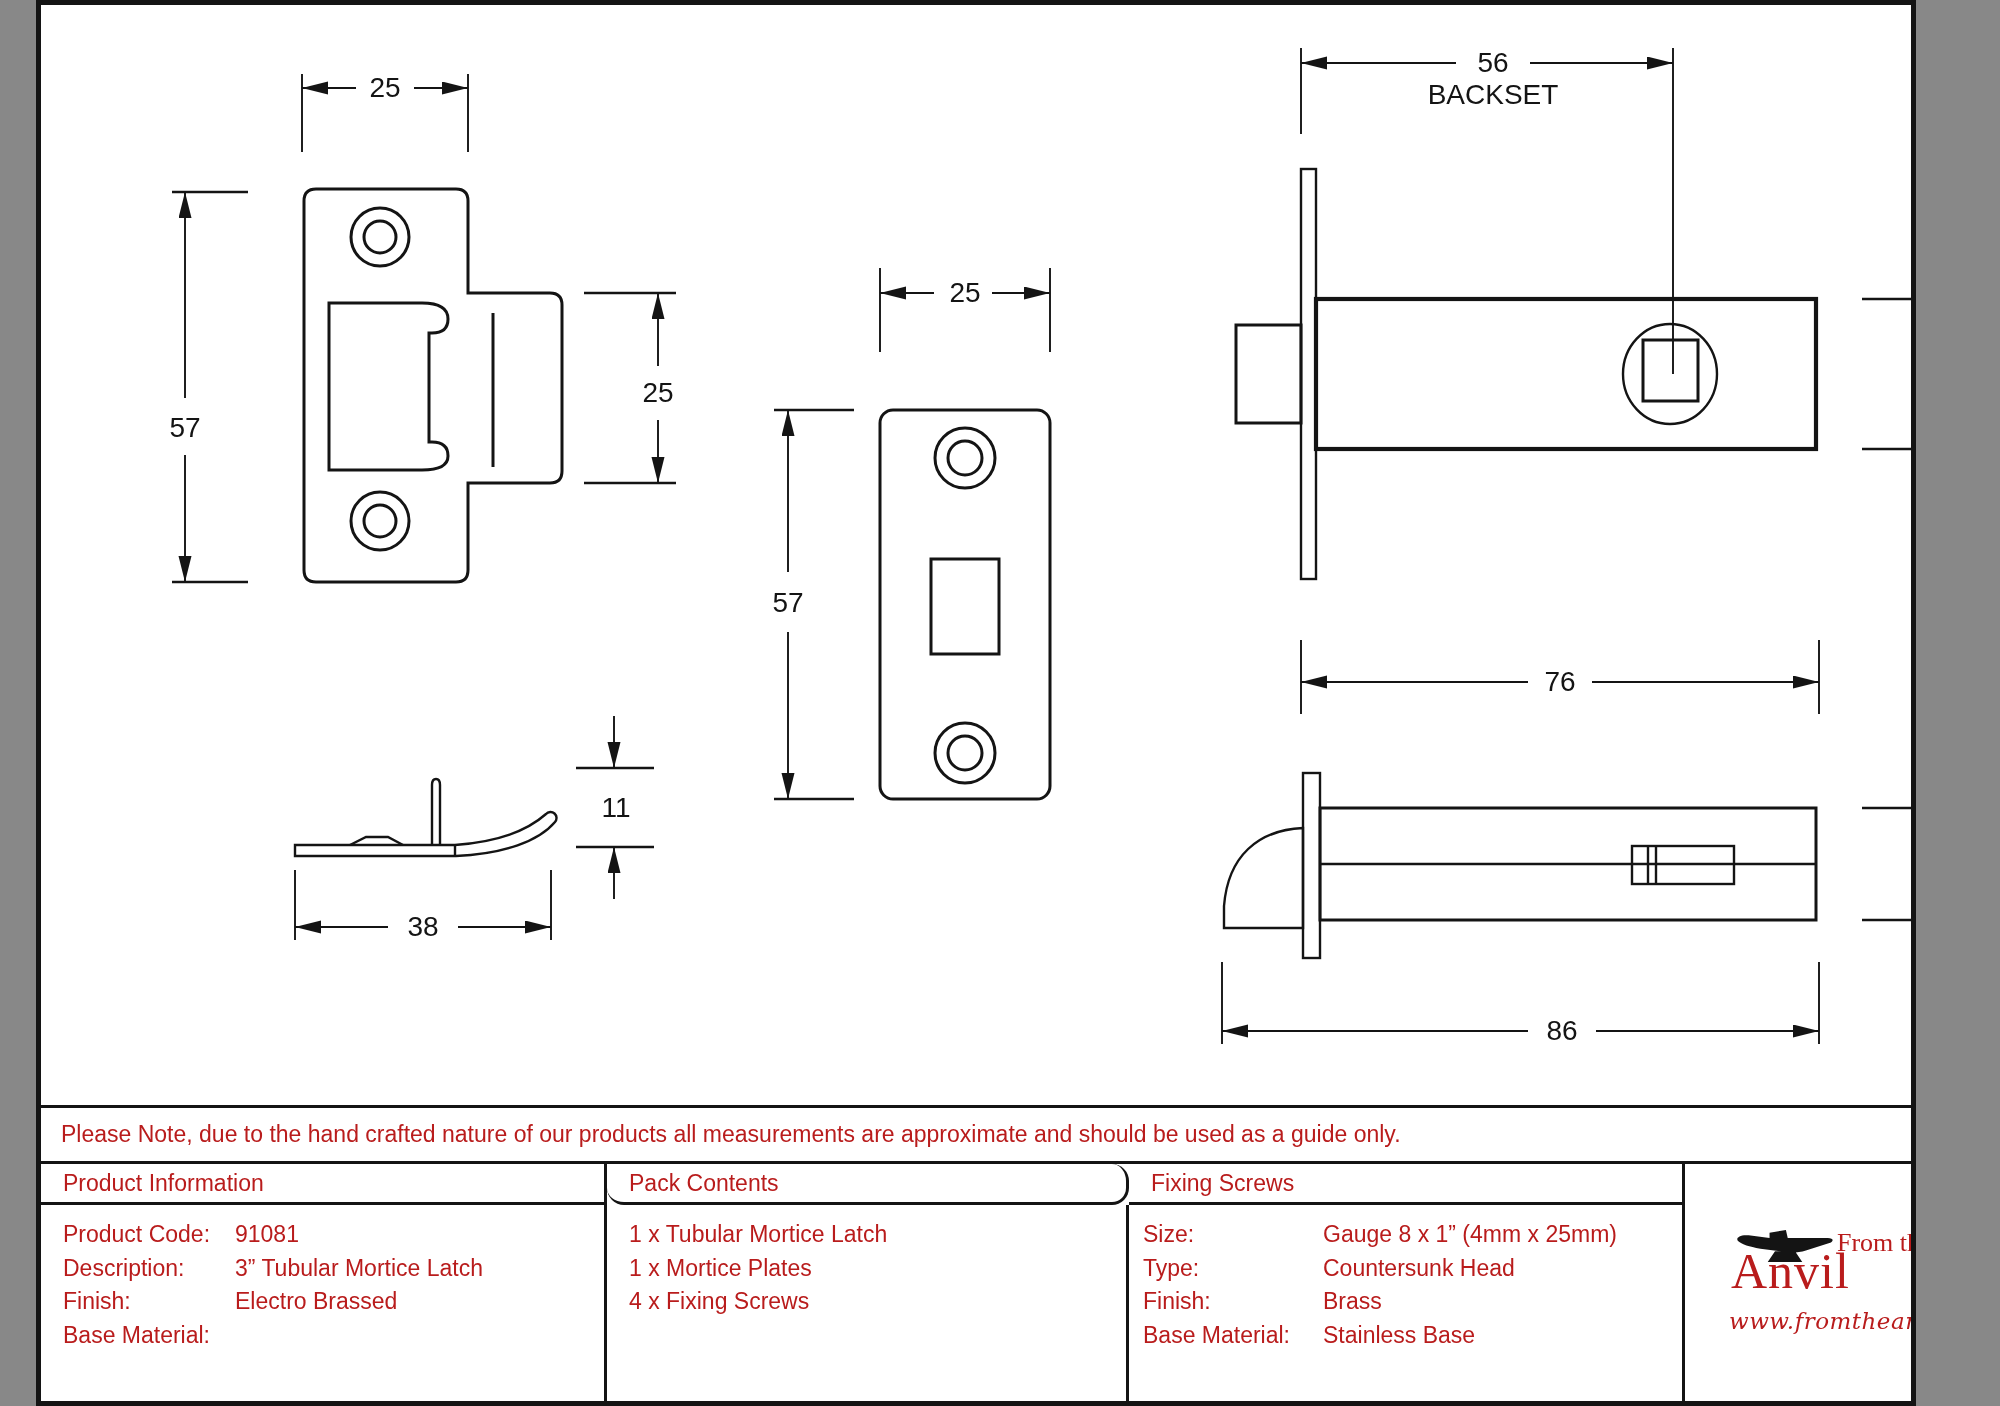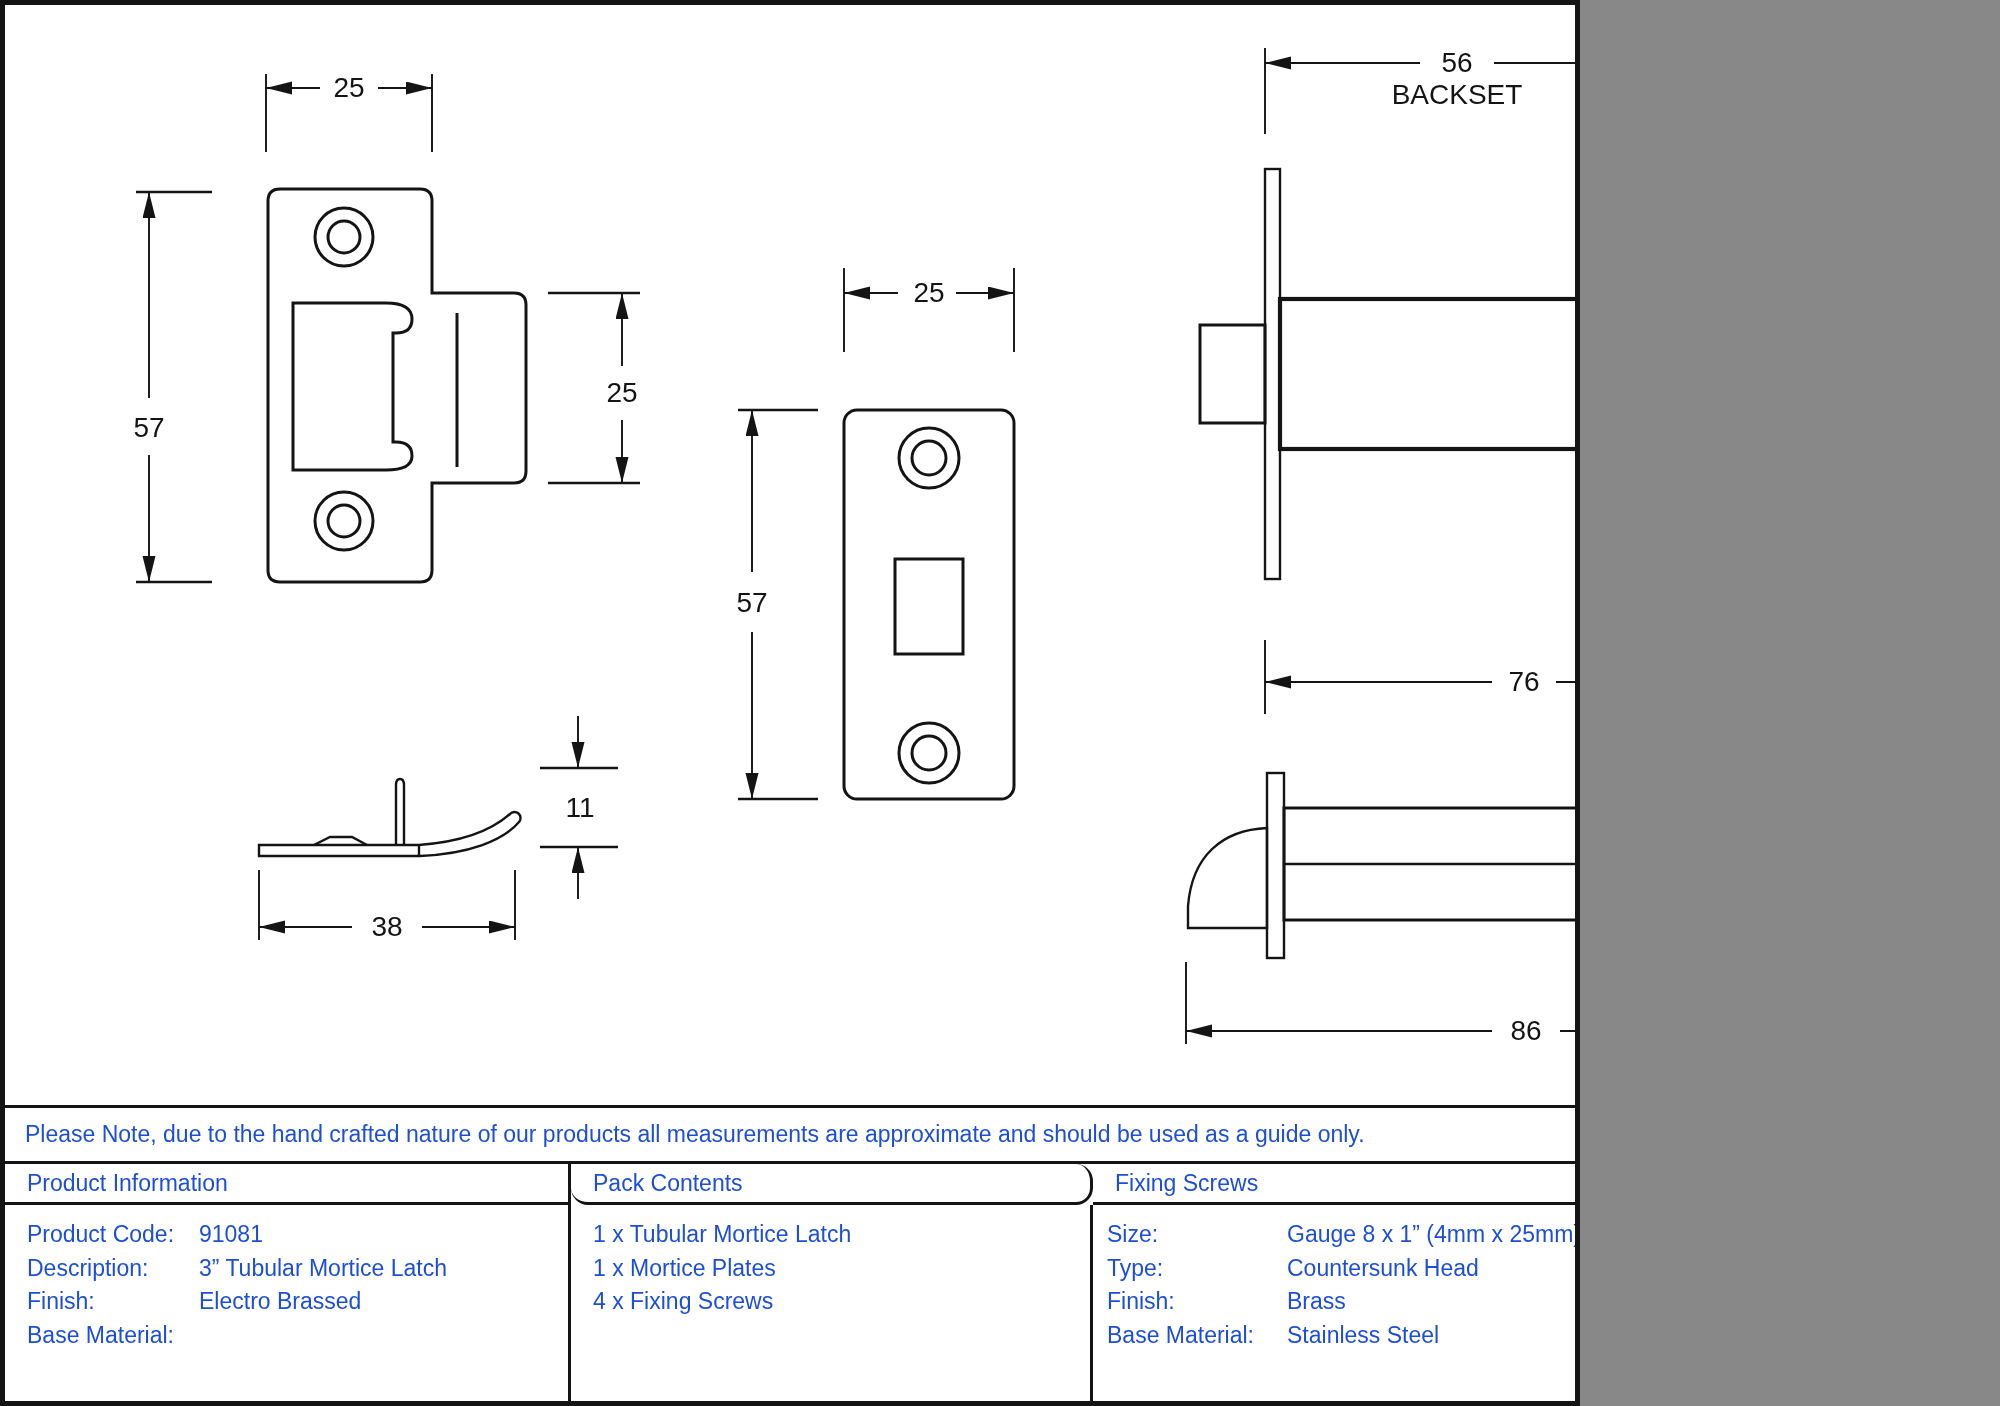--- a/index.html
+++ b/index.html
@@ -1,22 +1,23 @@
 <!DOCTYPE html>
 <html><head>
 <meta charset="utf-8">
 <style>
   html,body{margin:0;padding:0;background:#888;}
   .page{
     position:relative;
-    width:1580px;height:1406px;
+    width:1880px;height:1406px;
     background:#ffffff;
     font-family:"Liberation Sans","DejaVu Sans",sans-serif;
-    color:#1d4ed8;
+    color:#b91c1c;
     overflow:hidden;
+    margin-left:36px;
   }
   .page-border{
     position:absolute;inset:0;
     border:5px solid #141414;
     pointer-events:none;
     z-index:30;
   }
   svg.drawing-sheet{position:absolute;left:0;top:0;}
   svg .outline{fill:none;stroke:#141414;stroke-width:3;}
   svg .heavy{fill:none;stroke:#141414;stroke-width:4.2;}
@@ -299,17 +300,17 @@
       <div class="kv">
         <span class="k">Type:</span>
         <span class="v">Countersunk Head</span>
       </div>
       <div class="kv">
         <span class="k">Finish:</span>
         <span class="v">Brass</span>
       </div>
       <div class="kv">
         <span class="k">Base Material:</span>
-        <span class="v">Stainless Steel</span>
+        <span class="v">Stainless Base</span>
       </div>
     </div>
   </div>
 </div>
 
 </body></html>

